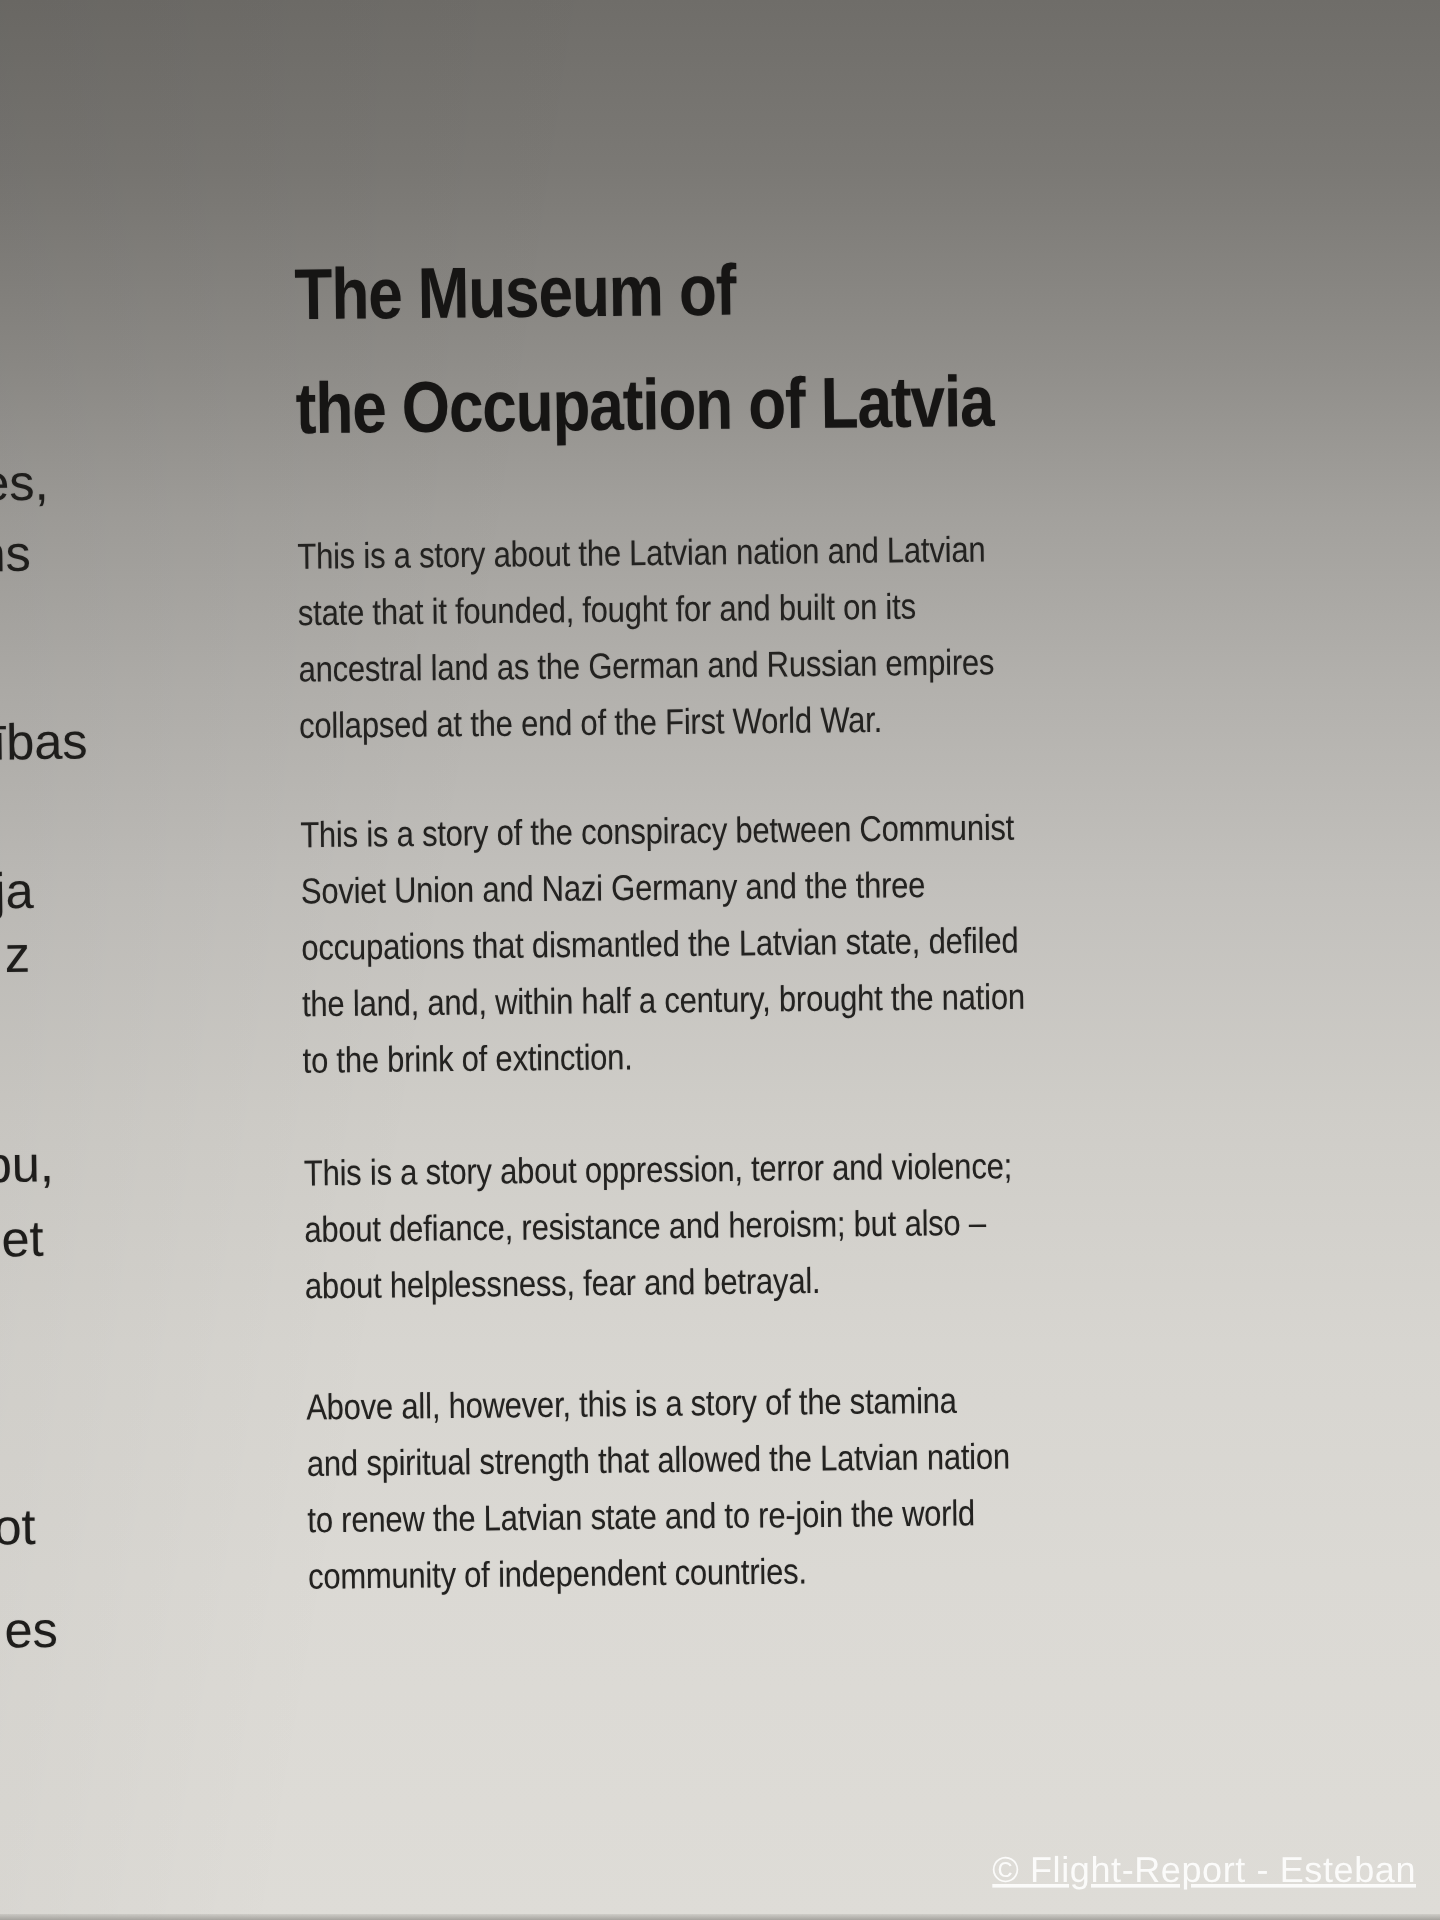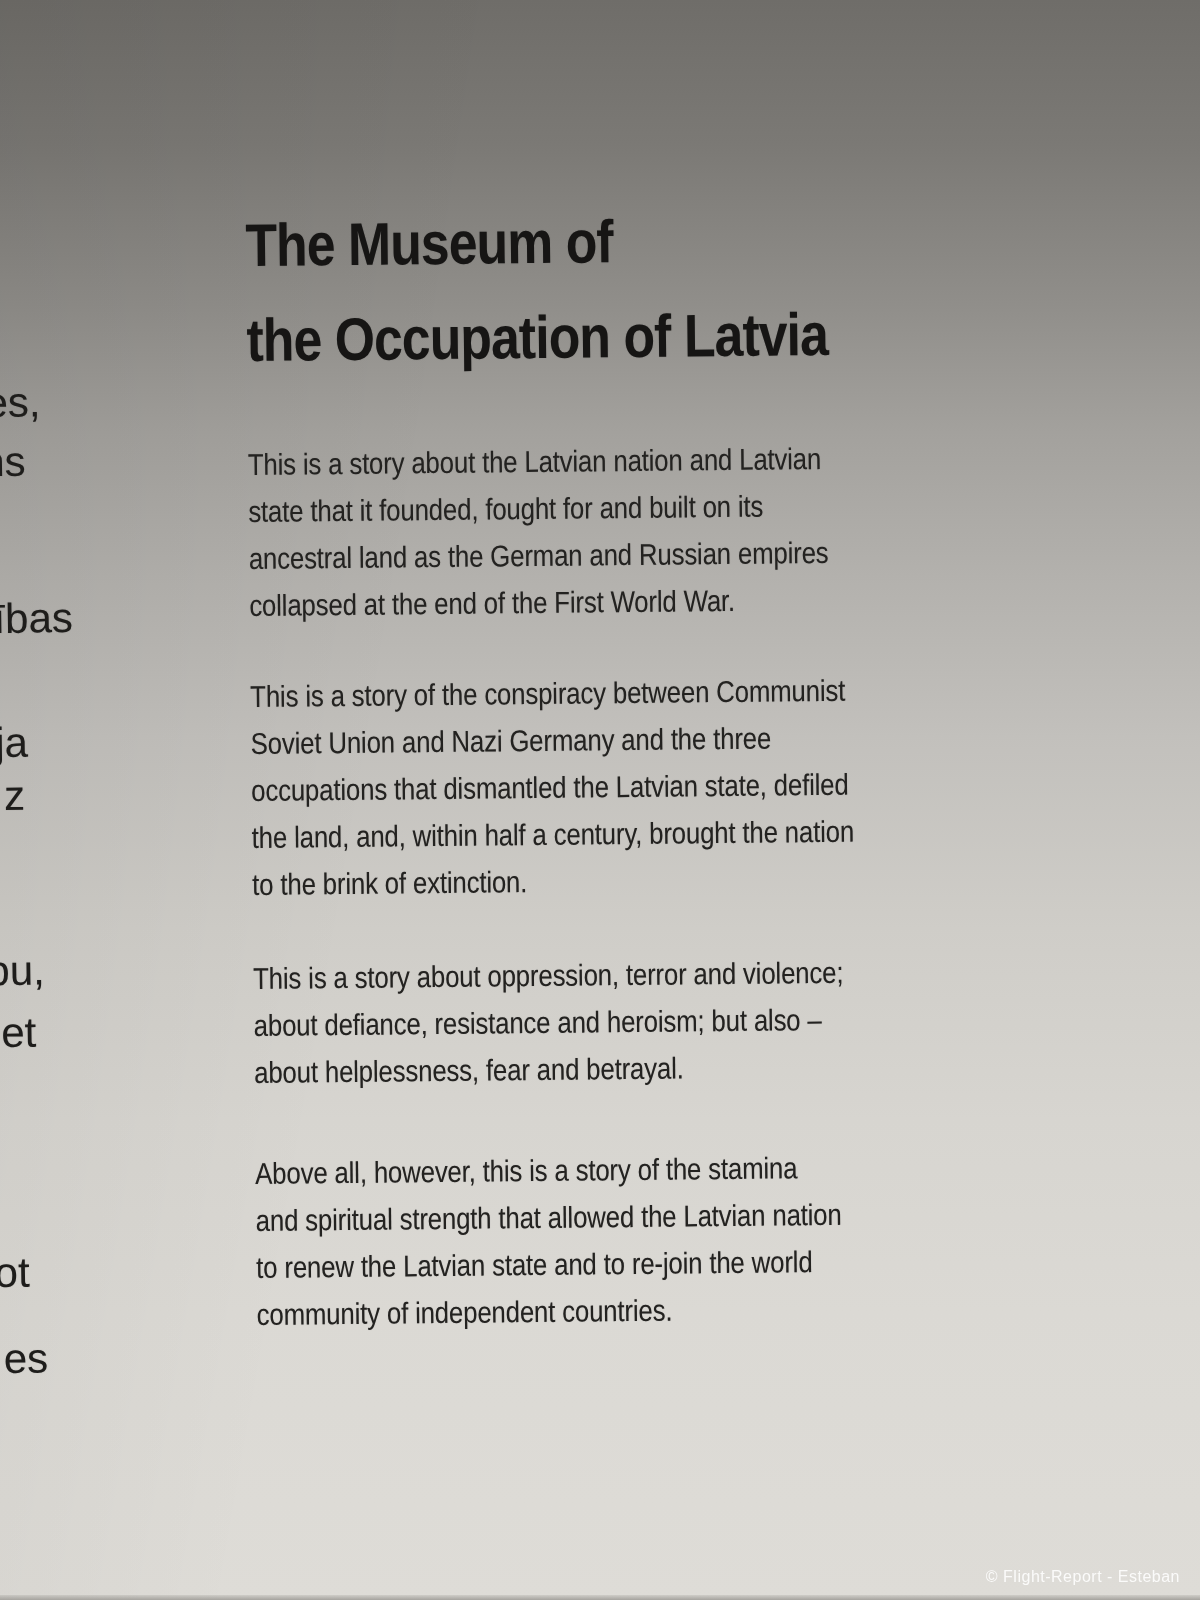--- a/index.html
+++ b/index.html
@@ -94,24 +94,25 @@
     position: absolute;
     font-size: 42px;
     line-height: 1;
     white-space: nowrap;
     text-shadow: 0 0 1px rgba(50,50,50,0.3);
   }
 
   .watermark {
     position: absolute;
     right: 20px;
-    bottom: 14px;
-    font-size: 16px;
+    bottom: 24px;
+    font-size: 30px;
     letter-spacing: 0.5px;
     color: rgba(255,255,255,0.88);
+    text-decoration: underline;
   }
 </style>
 </head>
 <body>
 
 <div class="scene">
 
   <div class="left-panel">
     <div class="frag" style="top:382px; left:-10px;">es,</div>
     <div class="frag" style="top:441px; left:-14px;">ns</div>

